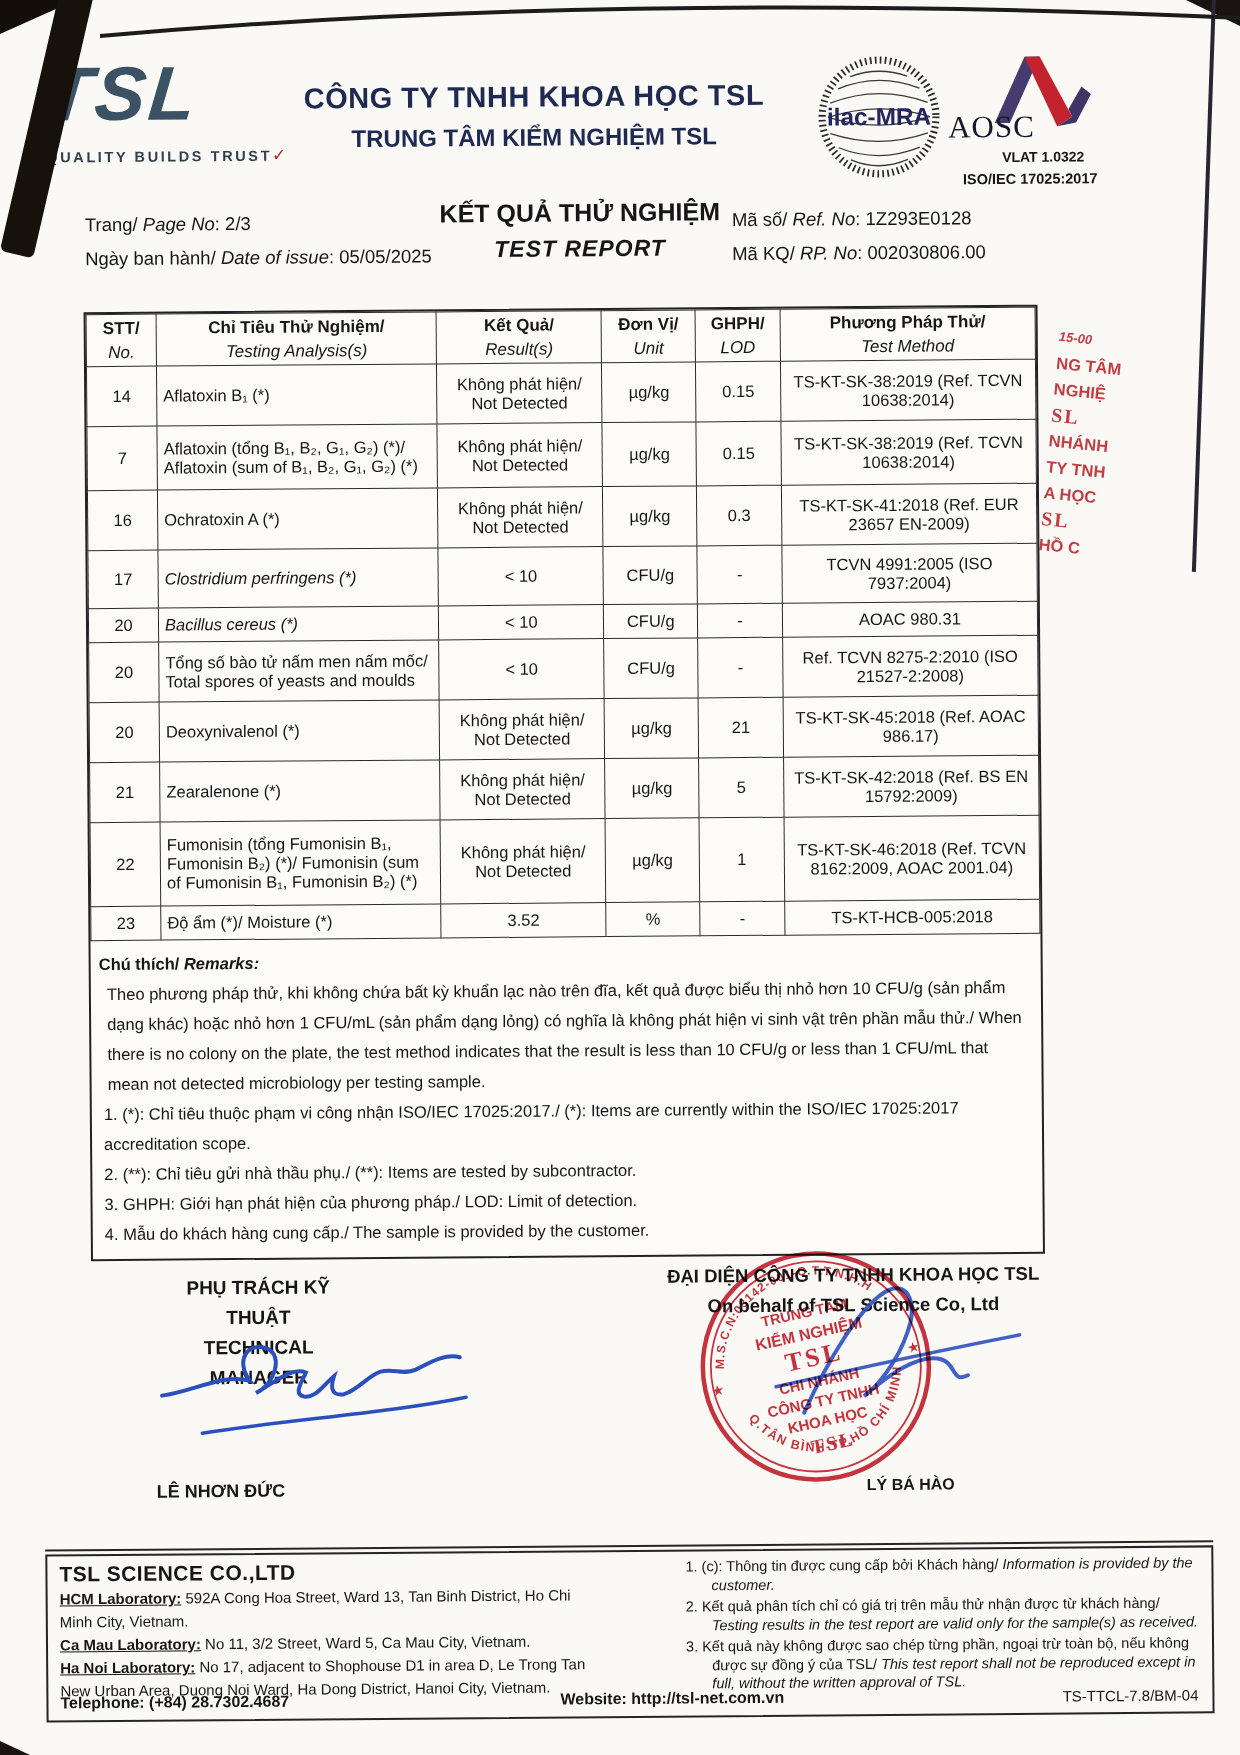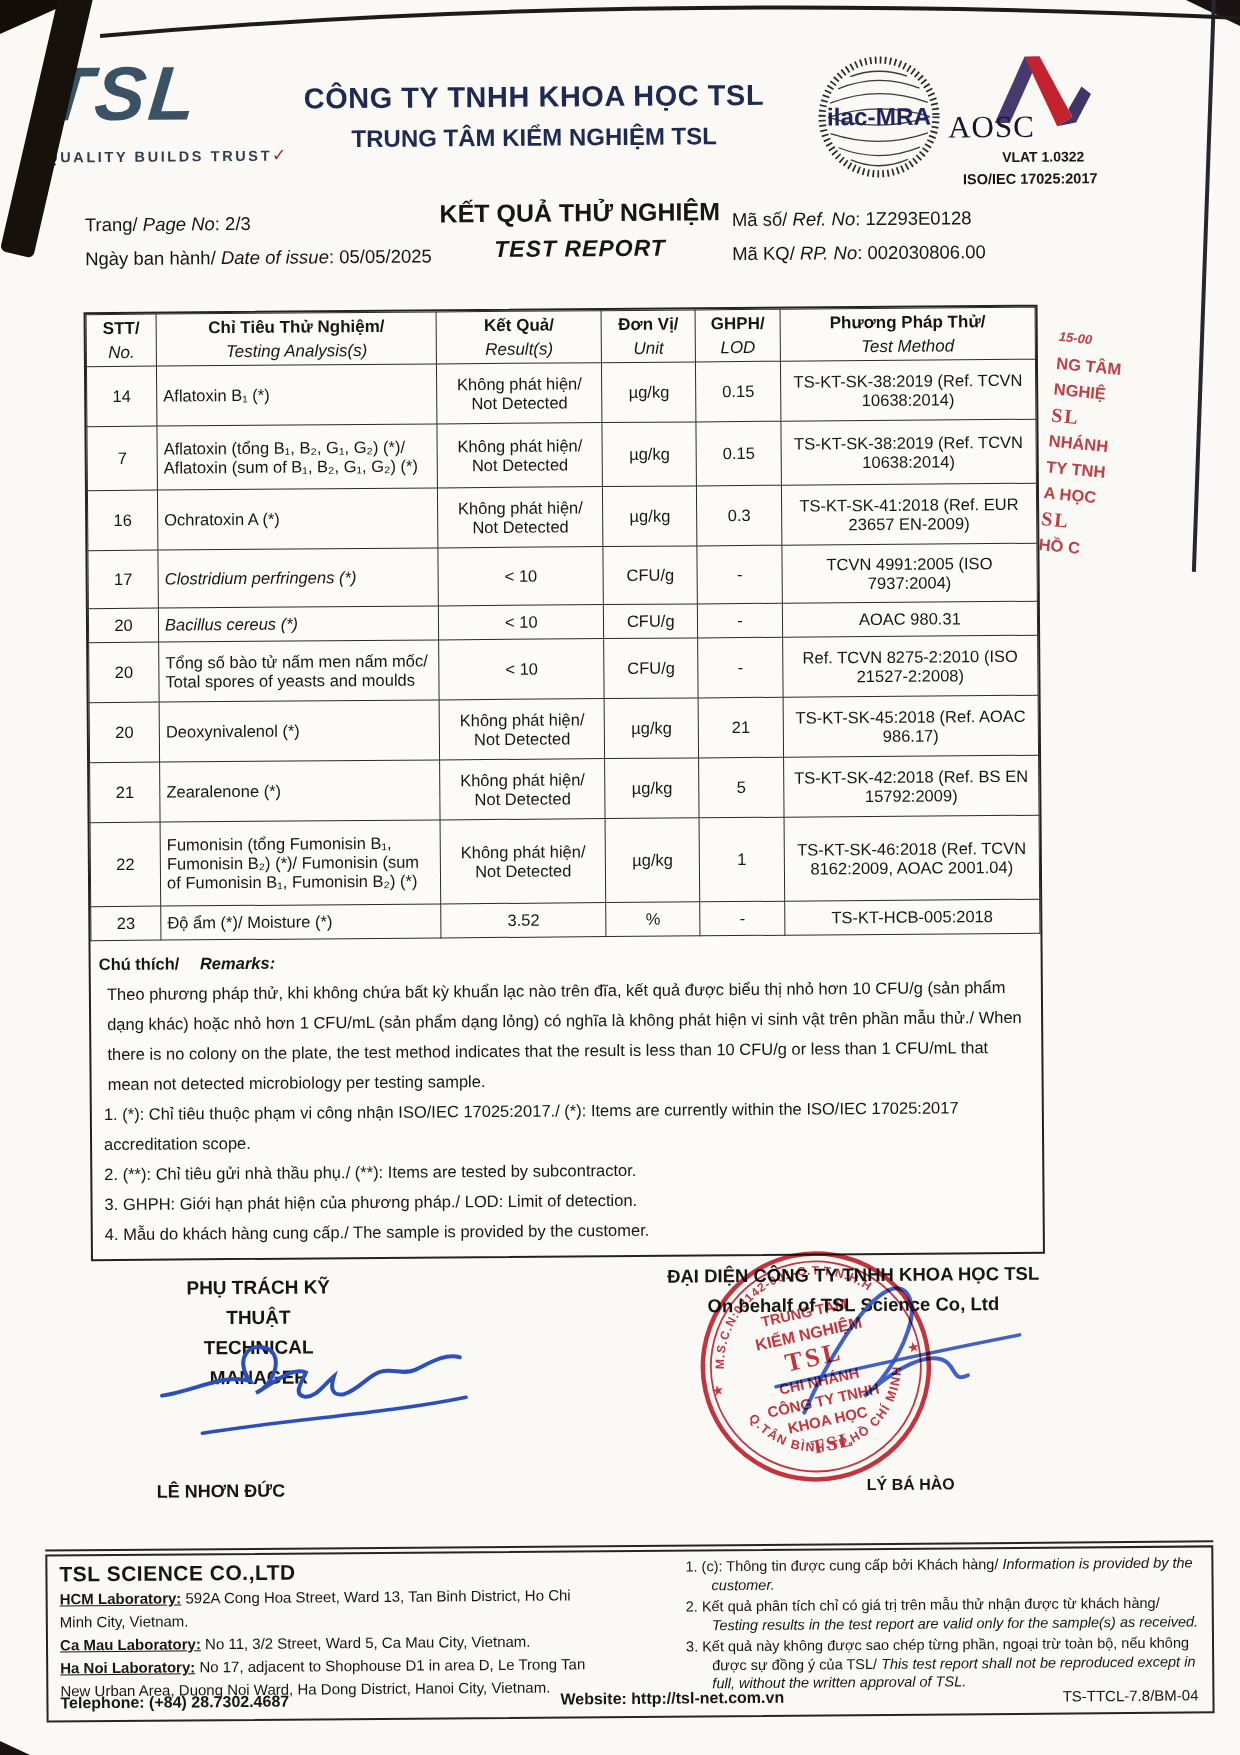--- a/index.html
+++ b/index.html
@@ -40,21 +40,21 @@
   table.results{width:100%;border-collapse:collapse;font-size:16.5px;}
   table.results td,table.results th{border:1.6px solid #2b2b2b;padding:2px 6px;vertical-align:middle;}
   table.results th{font-size:17px;}
   .th-vi{font-weight:800;display:block;}
   .th-en{font-weight:400;font-style:italic;display:block;margin-top:4px;}
   td.c{text-align:center;}
   td.name{text-align:left;padding-left:9px;}
   .col-no{width:60px;margin-top:27px;}.col-name{width:290px;}.col-res{width:164px;}.col-unit{width:86px;}.col-lod{width:74px;margin-left:24px;}.col-met{width:264px;}
   .remarks{padding:8px 10px 10px 8px;font-size:16.5px;line-height:30px;}
   .remarks-title{font-weight:800;}
-  .remarks-title .em{font-weight:800;margin-left:16px;}
+  .remarks-title .em{font-weight:800;}
   .remarks-par{margin-left:8px;}
   .remarks-note{margin-left:4px;}
   
   .sig{position:absolute;z-index:12;}
   .sig-left-title{left:150px;top:1270px;width:210px;text-align:center;font-size:19px;font-weight:800;line-height:30px;}
   .sig-left-name{left:152px;top:1478px;font-size:18px;font-weight:800;}
   .sig-right-title{left:660px;top:1262px;width:380px;text-align:center;font-size:18.5px;font-weight:800;line-height:30px;}
   .sig-right-name{left:862px;top:1478px;font-size:16px;font-weight:800;}
   .sig-ink{z-index:14;}
   .stamp-wrap{position:absolute;left:692px;top:1248px;width:240px;height:240px;transform:rotate(-12deg);opacity:0.93;mix-blend-mode:multiply;z-index:15;}

